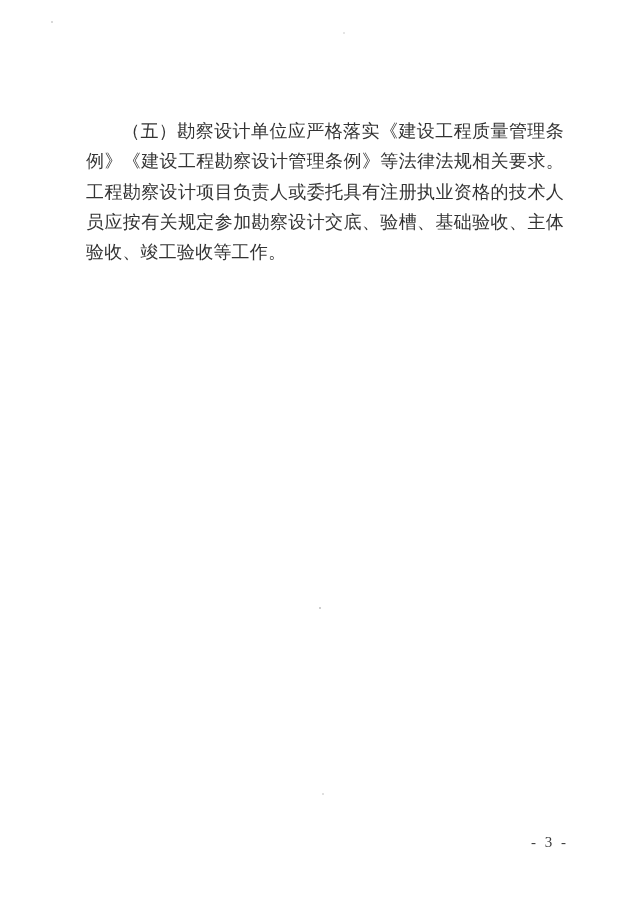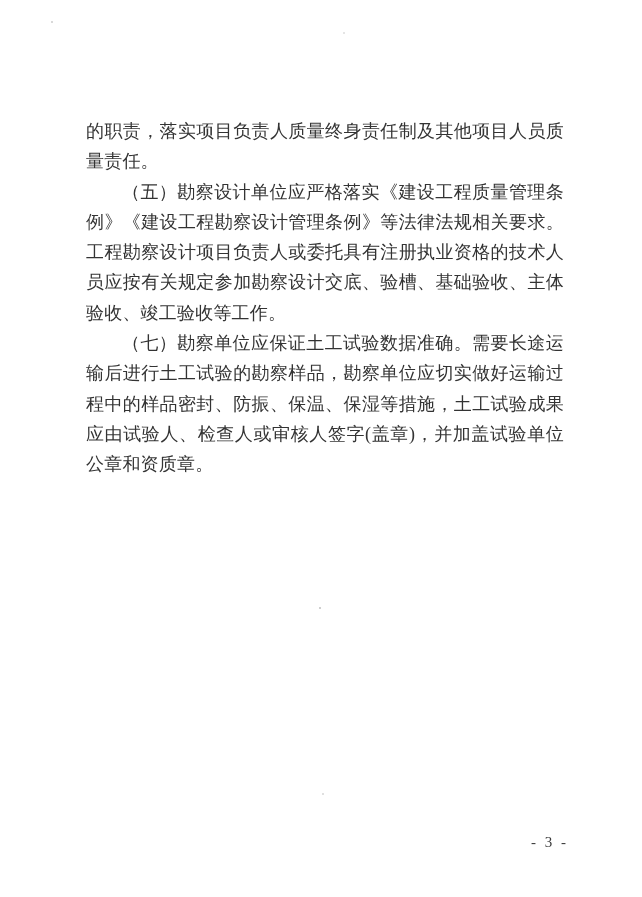--- a/index.html
+++ b/index.html
@@ -65,20 +65,18 @@
 
 <div class="page">
 
   <span class="speck" id="speck-1"></span>
   <span class="speck" id="speck-2"></span>
   <span class="speck" id="speck-3"></span>
   <span class="speck" id="speck-4"></span>
 
   <div class="text-column">
 
-  <p class="para">的职责，落实项目负责人质量终身责任制及其他项目人员质量责任。</p>
       <p class="para indent">（五）勘察设计单位应严格落实《建设工程质量管理条例》《建设工程勘察设计管理条例》等法律法规相关要求。工程勘察设计项目负责人或委托具有注册执业资格的技术人员应按有关规定参加勘察设计交底、验槽、基础验收、主体验收、竣工验收等工作。</p>
-      <p class="para indent">（七）勘察单位应保证土工试验数据准确。需要长途运输后进行土工试验的勘察样品，勘察单位应切实做好运输过程中的样品密封、防振、保温、保湿等措施，土工试验成果应由试验人、检查人或审核人签字(盖章)，并加盖试验单位公章和资质章。</p>
     </div>
 
   <div class="page-number">- 3 -</div>
 
 </div>
 
 </body></html>

